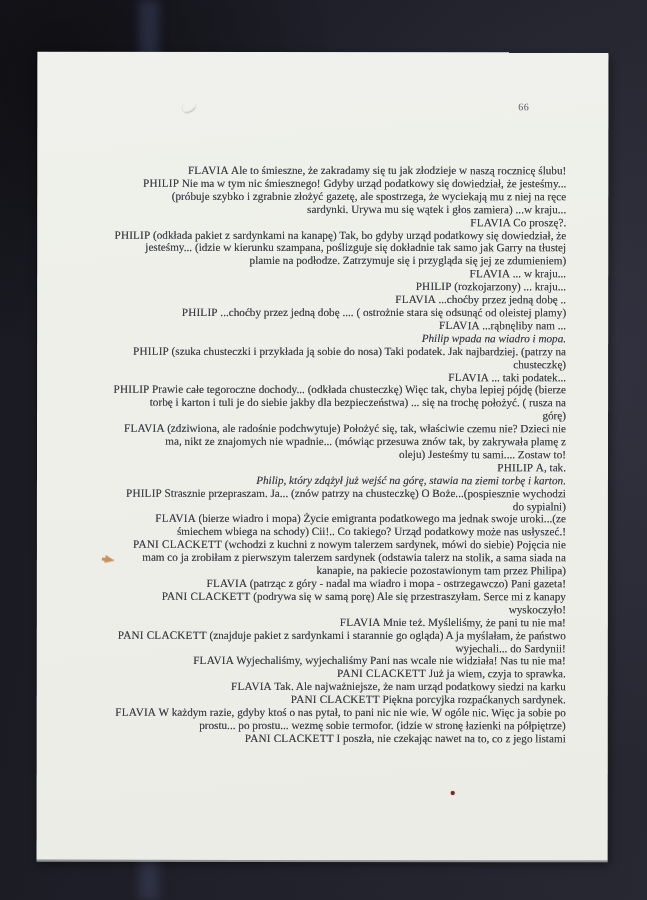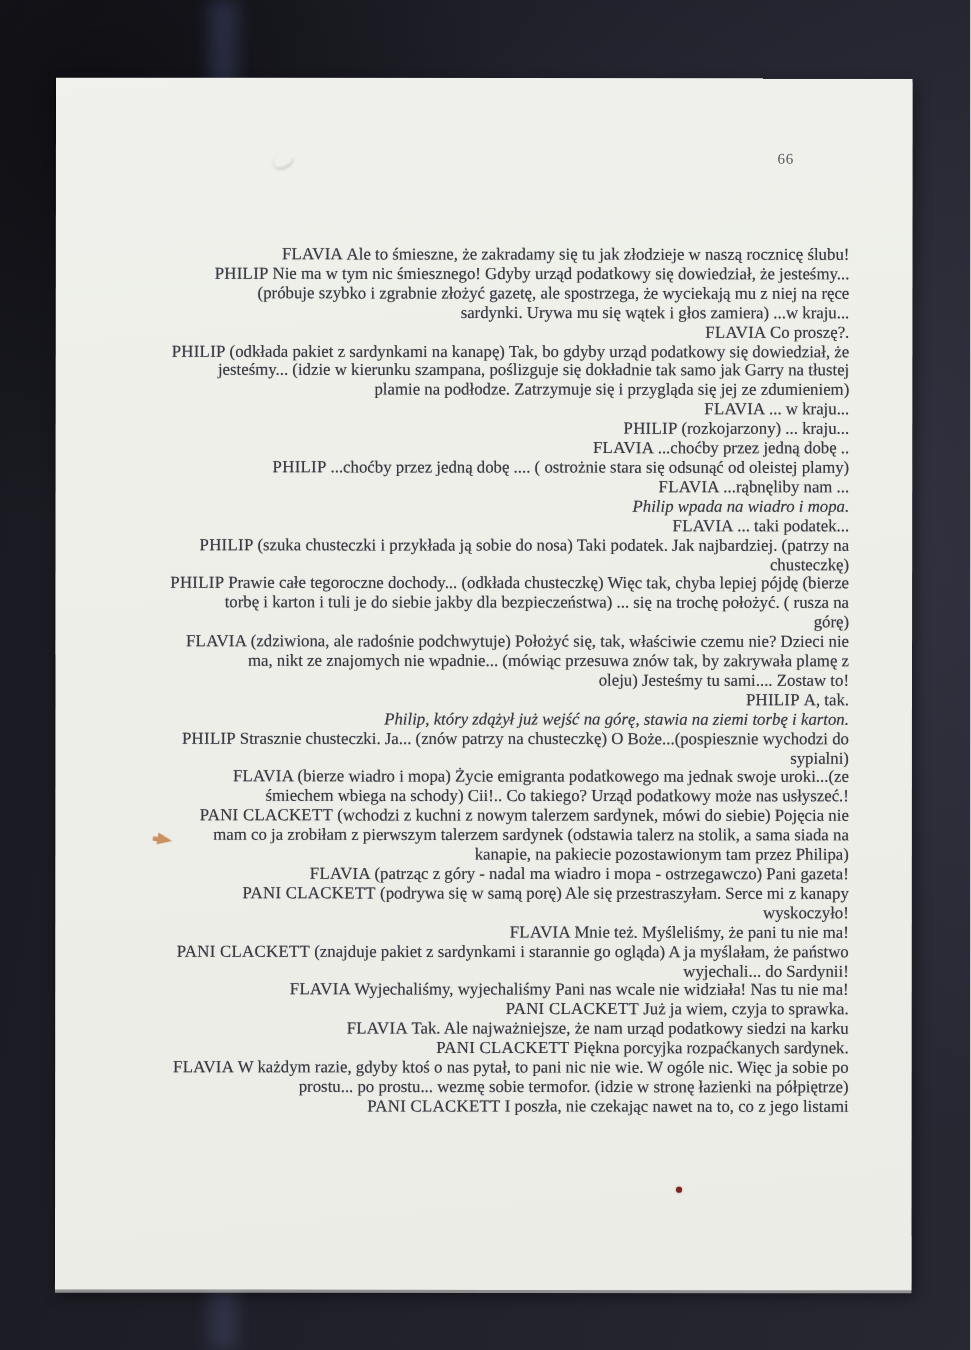--- a/index.html
+++ b/index.html
@@ -94,27 +94,27 @@
         <p class="speech"><span class="speaker">FLAVIA </span><span class="rm">Ale to śmieszne, że zakradamy się tu jak złodzieje w naszą rocznicę ślubu!</span></p>
         <p class="speech"><span class="speaker">PHILIP </span><span class="rm">Nie ma w tym nic śmiesznego! Gdyby urząd podatkowy się dowiedział, że jesteśmy... </span><span class="it">(próbuje szybko i zgrabnie złożyć gazetę, ale spostrzega, że wyciekają mu z niej na ręce sardynki. Urywa mu się wątek i głos zamiera)</span><span class="rm"> ...w kraju...</span></p>
         <p class="speech"><span class="speaker">FLAVIA </span><span class="rm">Co proszę?.</span></p>
         <p class="speech"><span class="speaker">PHILIP </span><span class="it">(odkłada pakiet z sardynkami na kanapę)</span><span class="rm"> Tak, bo gdyby urząd podatkowy się dowiedział, że jesteśmy... </span><span class="it">(idzie w kierunku szampana, poślizguje się dokładnie tak samo jak Garry na tłustej plamie na podłodze. Zatrzymuje się i przygląda się jej ze zdumieniem)</span></p>
         <p class="speech"><span class="speaker">FLAVIA </span><span class="rm">... w kraju...</span></p>
         <p class="speech"><span class="speaker">PHILIP </span><span class="it">(rozkojarzony)</span><span class="rm"> ... kraju...</span></p>
         <p class="speech"><span class="speaker">FLAVIA </span><span class="rm">...choćby przez jedną dobę ..</span></p>
         <p class="speech"><span class="speaker">PHILIP </span><span class="rm">...choćby przez jedną dobę .... </span><span class="it">( ostrożnie stara się odsunąć od oleistej plamy)</span></p>
         <p class="speech"><span class="speaker">FLAVIA </span><span class="rm">...rąbnęliby nam ...</span></p>
         <p class="direction"><span class="it">Philip wpada na wiadro i mopa.</span></p>
+        <p class="speech"><span class="speaker">PHILIP </span><span class="it">(szuka chusteczki i przykłada ją sobie do nosa)</span><span class="rm"> Taki podatek. Jak najbardziej. </span><span class="it">(patrzy na chusteczkę)</span></p>
         <p class="speech"><span class="speaker">FLAVIA </span><span class="rm">... taki podatek...</span></p>
-        <p class="speech"><span class="speaker">PHILIP </span><span class="it">(szuka chusteczki i przykłada ją sobie do nosa)</span><span class="rm"> Taki podatek. Jak najbardziej. </span><span class="it">(patrzy na chusteczkę)</span></p>
         <p class="speech"><span class="speaker">PHILIP </span><span class="rm">Prawie całe tegoroczne dochody... </span><span class="it">(odkłada chusteczkę)</span><span class="rm"> Więc tak, chyba lepiej pójdę </span><span class="it">(bierze torbę i karton i tuli je do siebie jakby dla bezpieczeństwa)</span><span class="rm"> ... się na trochę położyć. </span><span class="it">( rusza na górę)</span></p>
         <p class="speech"><span class="speaker">FLAVIA </span><span class="it">(zdziwiona, ale radośnie podchwytuje)</span><span class="rm"> Położyć się, tak, właściwie czemu nie? Dzieci nie ma, nikt ze znajomych nie wpadnie... </span><span class="it">(mówiąc przesuwa znów tak, by zakrywała plamę z oleju)</span><span class="rm"> Jesteśmy tu sami.... Zostaw to!</span></p>
         <p class="speech"><span class="speaker">PHILIP </span><span class="rm">A, tak.</span></p>
         <p class="direction"><span class="it">Philip, który zdążył już wejść na górę, stawia na ziemi torbę i karton.</span></p>
-        <p class="speech"><span class="speaker">PHILIP </span><span class="rm">Strasznie chusteczki. Ja... </span><span class="it">(znów patrzy na chusteczkę)</span><span class="rm"> O Boże...</span><span class="it">(pospiesznie wychodzi do sypialni)</span></p>
+        <p class="speech"><span class="speaker">PHILIP </span><span class="rm">Strasznie przepraszam. Ja... </span><span class="it">(znów patrzy na chusteczkę)</span><span class="rm"> O Boże...</span><span class="it">(pospiesznie wychodzi do sypialni)</span></p>
         <p class="speech"><span class="speaker">FLAVIA </span><span class="it">(bierze wiadro i mopa)</span><span class="rm"> Życie emigranta podatkowego ma jednak swoje uroki...</span><span class="it">(ze śmiechem wbiega na schody)</span><span class="rm"> Cii!.. Co takiego? Urząd podatkowy może nas usłyszeć.!</span></p>
         <p class="speech"><span class="speaker">PANI CLACKETT </span><span class="it">(wchodzi z kuchni z nowym talerzem sardynek, mówi do siebie)</span><span class="rm"> Pojęcia nie mam co ja zrobiłam z pierwszym talerzem sardynek </span><span class="it">(odstawia talerz na stolik, a sama siada na kanapie, na pakiecie pozostawionym tam przez Philipa)</span></p>
         <p class="speech"><span class="speaker">FLAVIA </span><span class="it">(patrząc z góry - nadal ma wiadro i mopa - ostrzegawczo)</span><span class="rm"> Pani gazeta!</span></p>
         <p class="speech"><span class="speaker">PANI CLACKETT </span><span class="it">(podrywa się w samą porę)</span><span class="rm"> Ale się przestraszyłam. Serce mi z kanapy wyskoczyło!</span></p>
         <p class="speech"><span class="speaker">FLAVIA </span><span class="rm">Mnie też. Myśleliśmy, że pani tu nie ma!</span></p>
         <p class="speech"><span class="speaker">PANI CLACKETT </span><span class="it">(znajduje pakiet z sardynkami i starannie go ogląda)</span><span class="rm"> A ja myślałam, że państwo wyjechali... do Sardynii!</span></p>
         <p class="speech"><span class="speaker">FLAVIA </span><span class="rm">Wyjechaliśmy, wyjechaliśmy Pani nas wcale nie widziała! Nas tu nie ma!</span></p>
         <p class="speech"><span class="speaker">PANI CLACKETT </span><span class="rm">Już ja wiem, czyja to sprawka.</span></p>
         <p class="speech"><span class="speaker">FLAVIA </span><span class="rm">Tak. Ale najważniejsze, że nam urząd podatkowy siedzi na karku</span></p>
         <p class="speech"><span class="speaker">PANI CLACKETT </span><span class="rm">Piękna porcyjka rozpaćkanych sardynek.</span></p>

